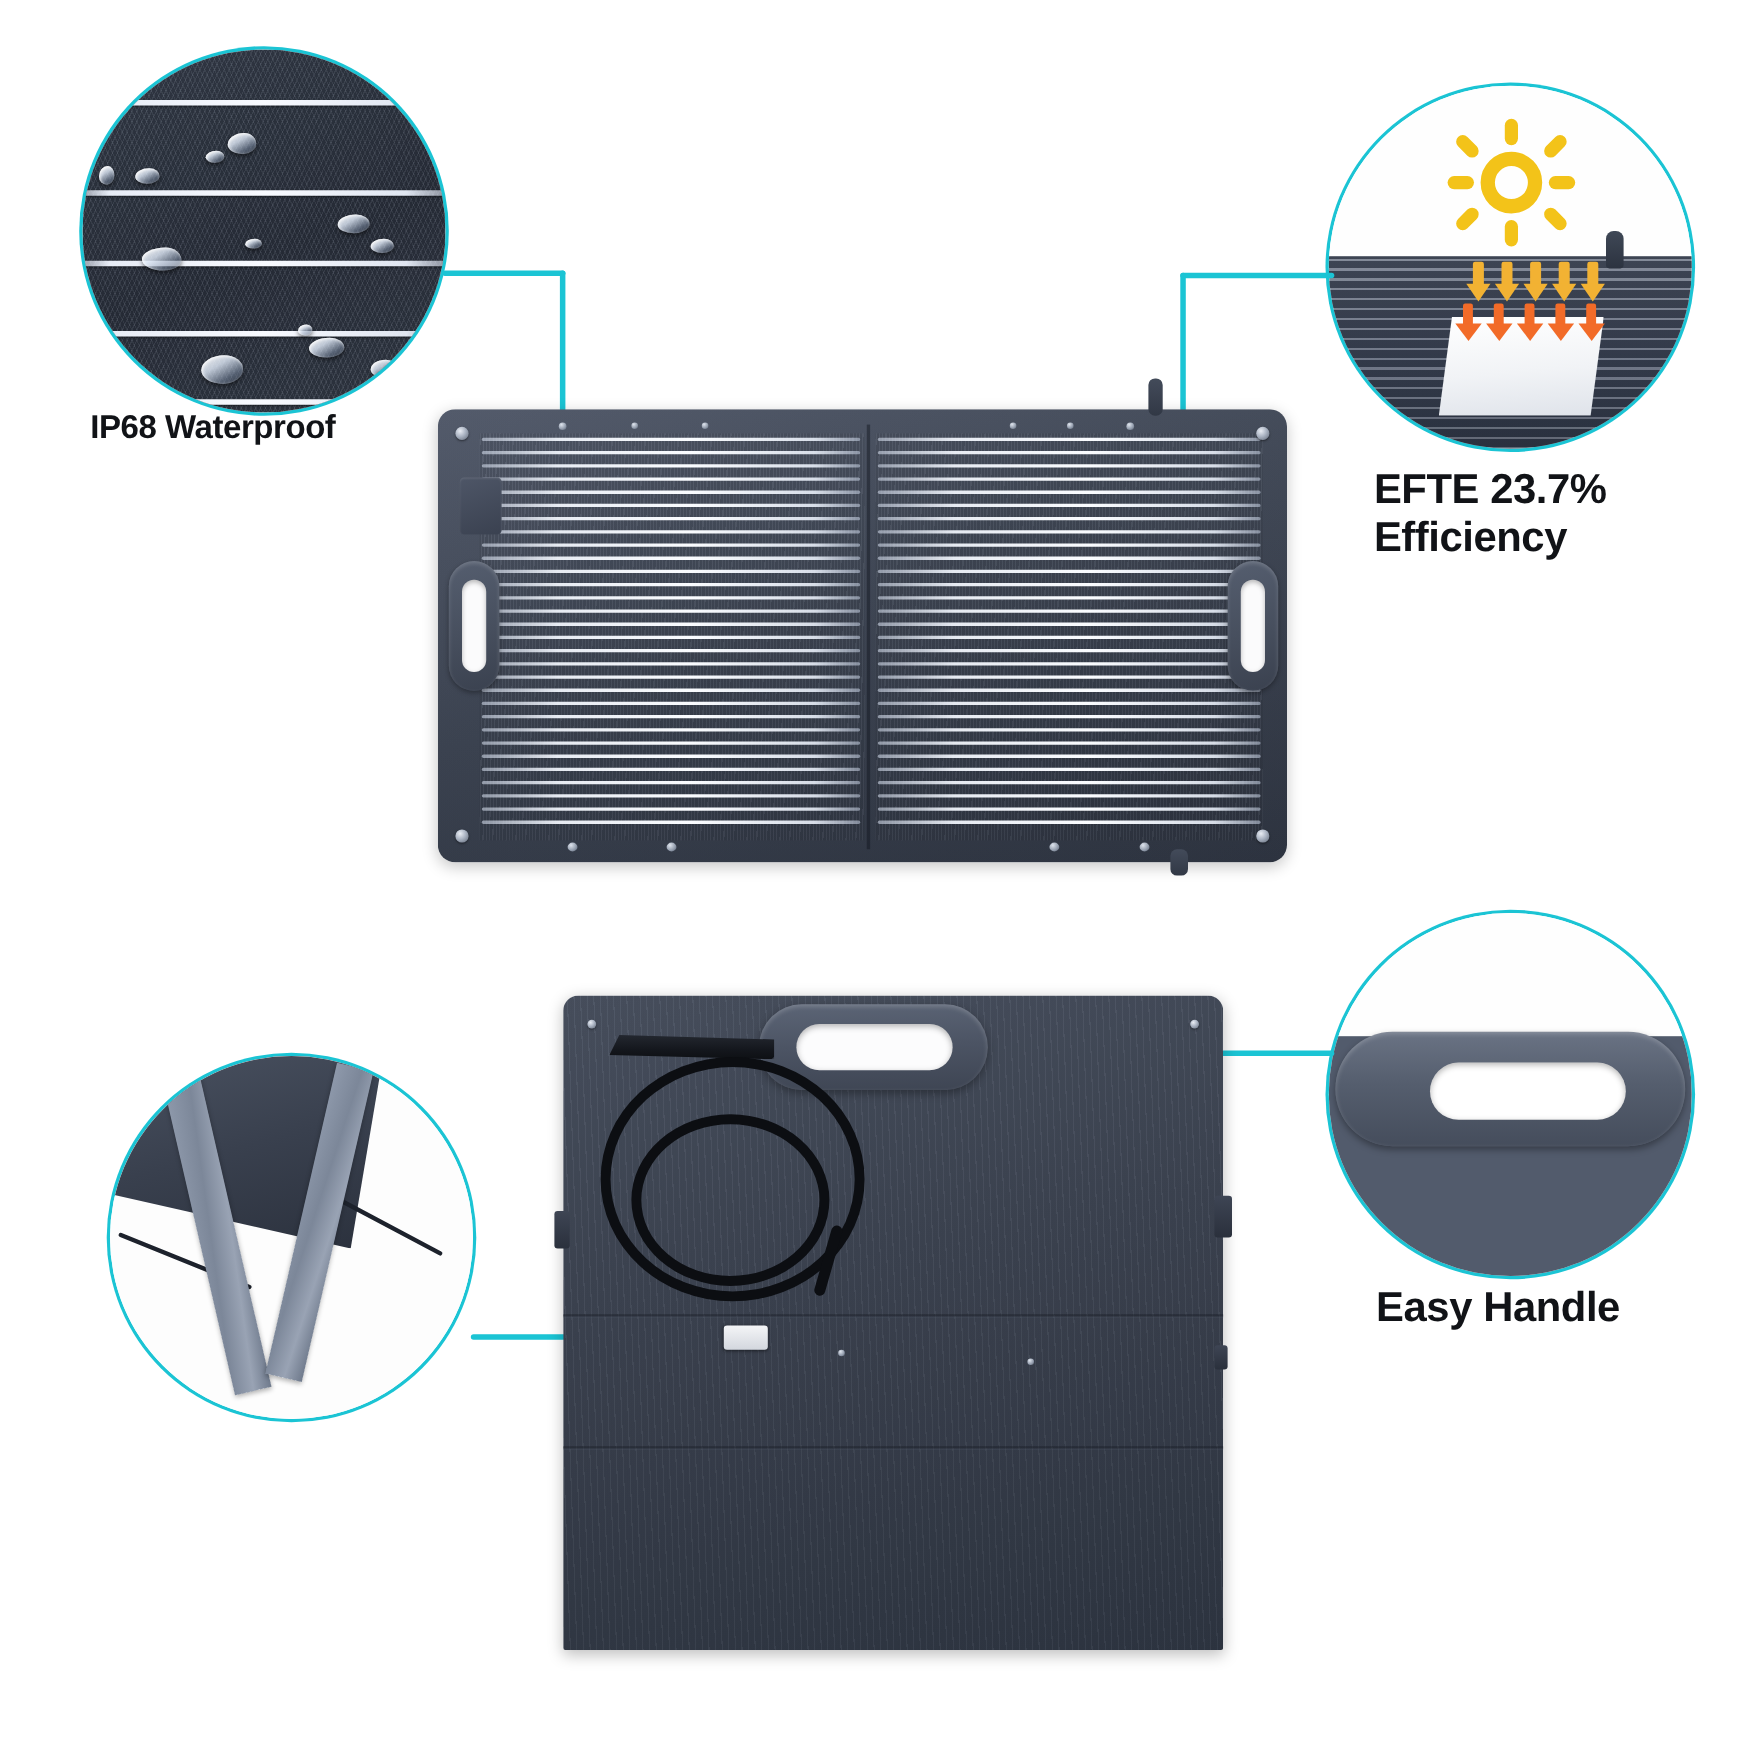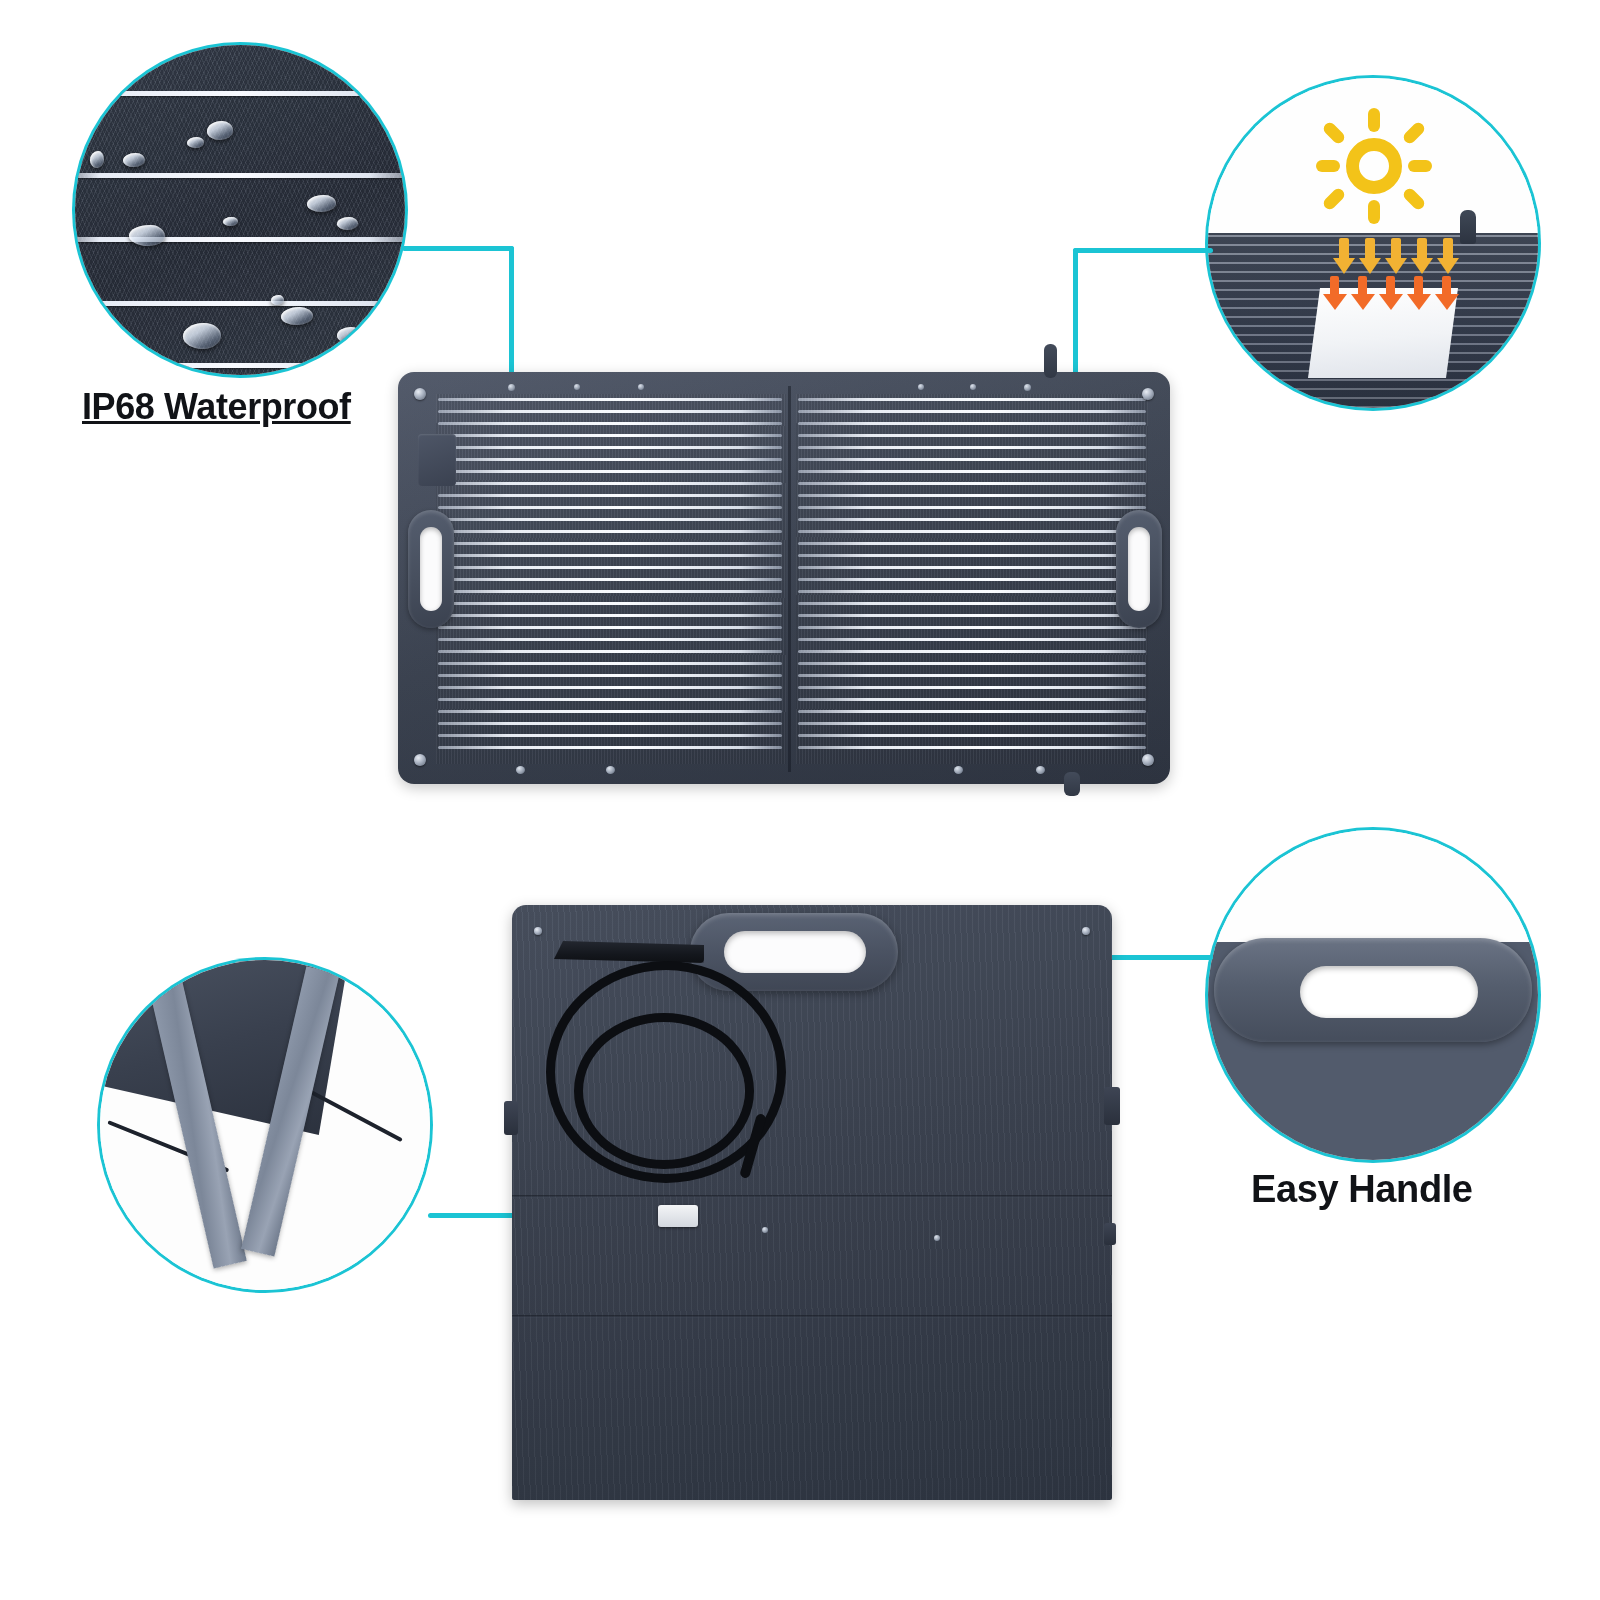--- a/index.html
+++ b/index.html
@@ -335,21 +335,21 @@
     <div class="droplet" style="left:196px; top:250px; width:13px; height:10px;"></div>
     <div class="droplet" style="left:206px; top:262px; width:32px; height:18px;"></div>
     <div class="droplet" style="left:108px; top:278px; width:38px; height:26px; border-radius:55% 45% 48% 52% / 52% 48% 52% 48%;"></div>
     <div class="droplet" style="left:262px; top:282px; width:24px; height:16px;"></div>
   </div>
 
   <div class="conn conn-h" style="left:402px; top:246px; width:112px;"></div>
   <div class="conn conn-v" style="left:509px; top:246px; height:242px;"></div>
   <div class="conn-tip" style="left:507px; top:486px;"></div>
 
-  <div class="label" style="left:82px; top:386px; font-size:36px;text-decoration:underline;">IP68 Waterproof</div>
+  <div class="label" style="left:82px; top:372px; font-size:30px;">IP68 Waterproof</div>
 
   <div class="callout-circle" id="c-efficiency" style="left:1208px; top:78px; width:330px; height:330px;">
 
     <div class="efte-top"></div>
     <div class="efte-panel"></div>
 
     <div class="efte-tab" style="left:252px; top:132px;"></div>
 
     <div class="white-sheet" style="left:100px; top:210px; width:150px; height:90px;
                 clip-path: polygon(8% 0%, 100% 0%, 92% 100%, 0% 100%);"></div>
@@ -406,20 +406,22 @@
     <div class="arrow-down" style="left:230px; top:198px;">
       <div class="arrow-stem" style="left:4px;  top:0;  width:9px; height:20px; background:#F26B28;"></div>
       <div class="arrow-head" style="left:-3px; top:18px; border-top:16px solid #F26B28; border-left-width:12px; border-right-width:12px;"></div>
     </div>
   </div>
 
   <div class="conn conn-h" style="left:1073px; top:248px; width:140px;"></div>
   <div class="conn conn-v" style="left:1073px; top:248px; height:190px;"></div>
   <div class="conn-tip" style="left:1071px; top:436px;"></div>
 
+  <div class="label" style="left:1249px; top:424px; font-size:38px; text-align:left;">EFTE 23.7%
+Efficiency</div>
 
   <div id="panel-open" style="left:398px; top:372px; width:772px; height:412px;">
 
     <div class="cellfield" style="left:38px; top:22px; width:350px; height:370px;"></div>
 
     <div class="cellfield" style="left:398px; top:22px; width:352px; height:370px;"></div>
 
     <div class="seam" style="left:390px; top:14px; width:3px; height:386px;"></div>
 
     <div class="bb" style="left:40px; top:26px;  width:344px;"></div>

